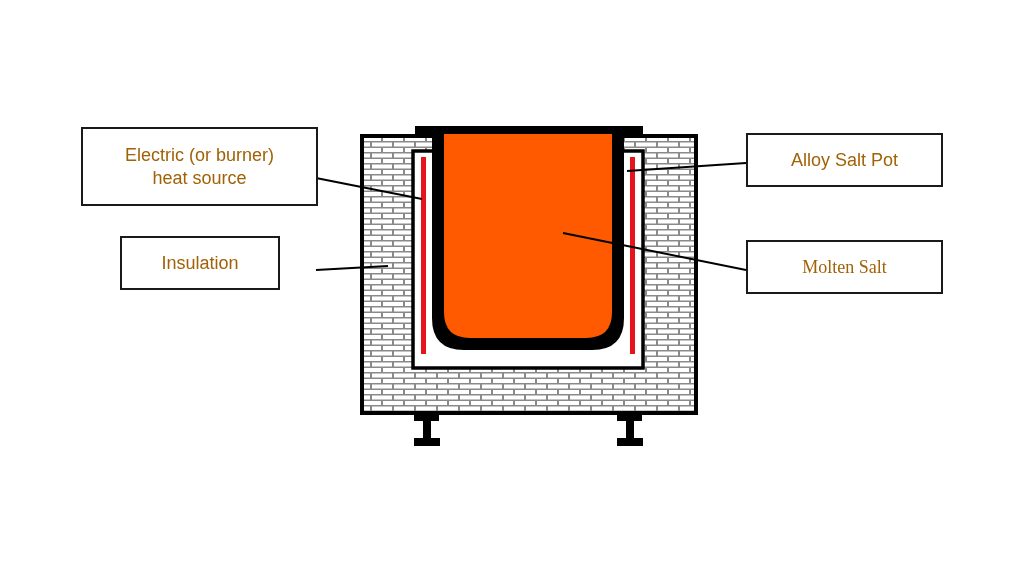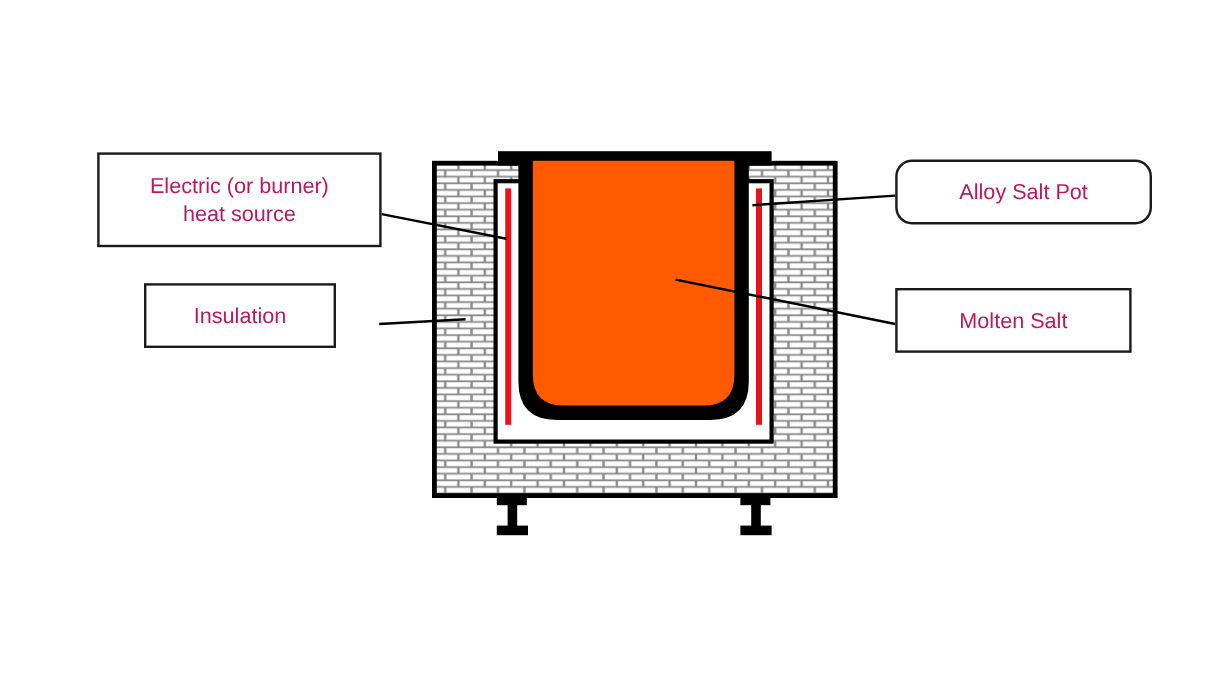--- a/index.html
+++ b/index.html
@@ -1,18 +1,18 @@
 <!DOCTYPE html>
 <html><head>
 <meta charset="utf-8">
 <style>
   html,body{margin:0;padding:0;background:#ffffff;}
   body{width:1024px;height:576px;position:relative;overflow:hidden;font-family:"Liberation Sans",sans-serif;}
   svg{position:absolute;left:0;top:0;}
-  .label-box{position:absolute;border:2px solid #1a1a1a;background:#fff;box-sizing:border-box;display:flex;align-items:center;justify-content:center;text-align:center;color:#be185d;font-size:18px;line-height:23px;}
+  .label-box{position:absolute;border:2px solid #1a1a1a;background:#fff;box-sizing:border-box;display:flex;align-items:center;justify-content:center;text-align:center;color:#a16207;font-size:18px;line-height:23px;}
 </style>
 </head>
 <body>
 
 <svg width="1024" height="576" viewBox="0 0 1024 576" xmlns="http://www.w3.org/2000/svg">
   <defs>
     <pattern id="brick" x="360" y="136" width="22" height="11" patternUnits="userSpaceOnUse">
       <rect width="22" height="11" fill="#8a8a8a"></rect>
       <rect x="1" y="1" width="20" height="4" fill="#ffffff"></rect>
       <rect x="-10" y="6.5" width="20" height="4" fill="#ffffff"></rect>
@@ -52,19 +52,19 @@
 
 <div class="label-box" style="left:81px;top:127px;width:237px;height:79px;flex-direction:column;">
   <span>Electric (or burner)</span>
   <span>heat source</span>
 </div>
 
 <div class="label-box" style="left:120px;top:236px;width:160px;height:54px;">
   <span>Insulation</span>
 </div>
 
-<div class="label-box" style="left:746px;top:133px;width:214px;height:54px;border-radius:14px;">
+<div class="label-box" style="left:746px;top:133px;width:197px;height:54px;">
   <span>Alloy Salt Pot</span>
 </div>
 
-<div class="label-box" style="left:746px;top:240px;width:197px;height:54px;">
+<div class="label-box" style="left:746px;top:240px;width:197px;height:54px;font-family:Liberation Serif, serif;">
   <span>Molten Salt</span>
 </div>
 
 </body></html>

